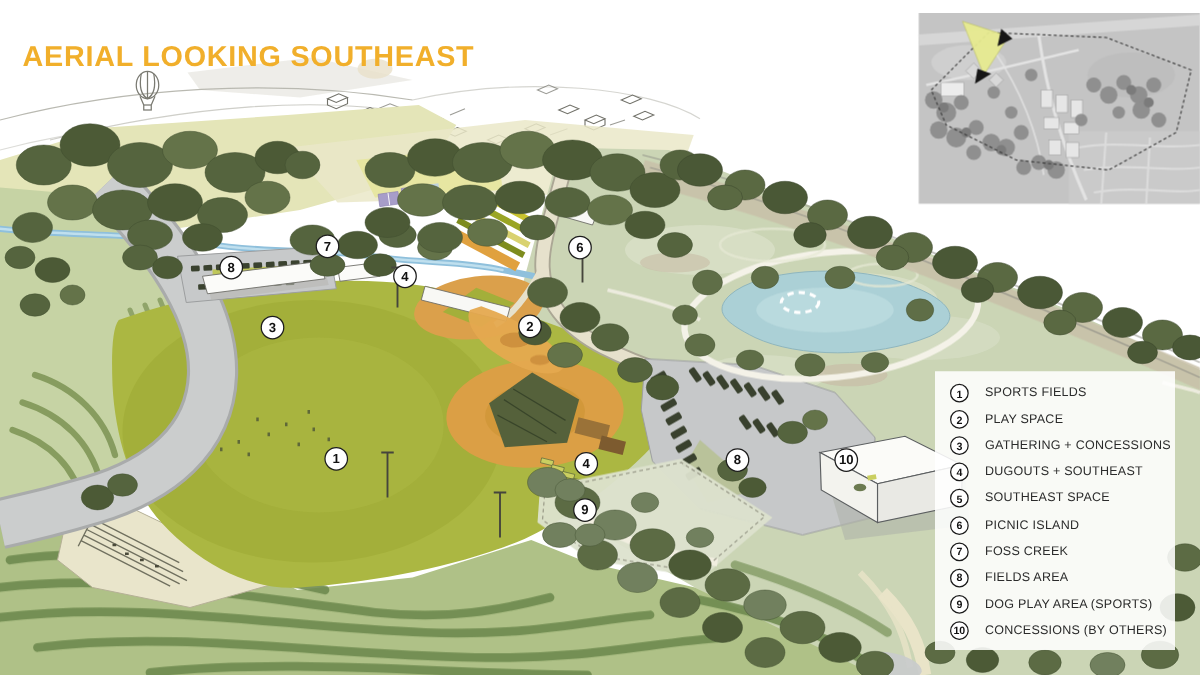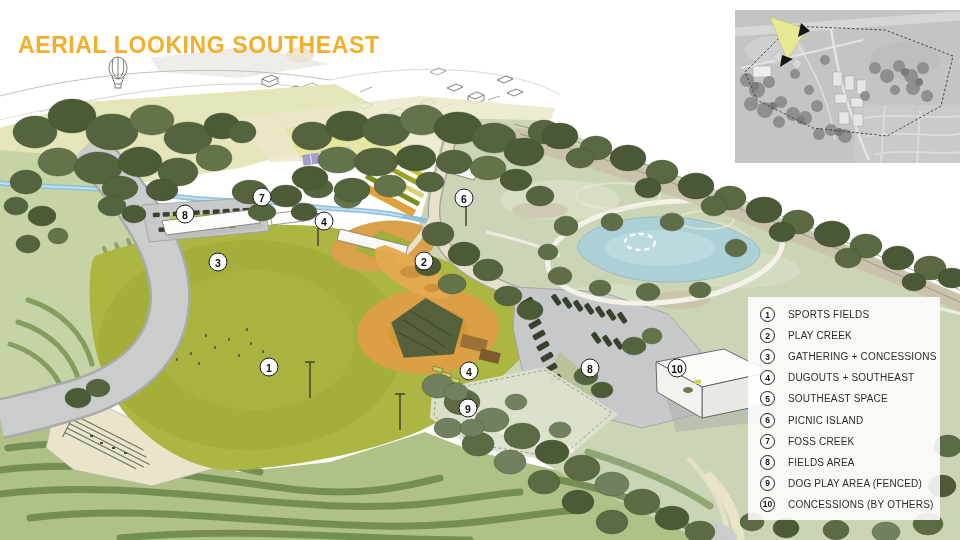--- a/index.html
+++ b/index.html
@@ -519,21 +519,21 @@
     </div>
 
   <div class="legend">
 
   <div class="legend-row">
         <span class="lnum">1</span>
         <span class="llabel">SPORTS FIELDS</span>
       </div>
       <div class="legend-row">
         <span class="lnum">2</span>
-        <span class="llabel">PLAY CREEK</span>
+        <span class="llabel">PLAY SPACE</span>
       </div>
       <div class="legend-row">
         <span class="lnum">3</span>
         <span class="llabel">GATHERING + CONCESSIONS</span>
       </div>
       <div class="legend-row">
         <span class="lnum">4</span>
         <span class="llabel">DUGOUTS + SOUTHEAST</span>
       </div>
       <div class="legend-row">
@@ -547,21 +547,21 @@
       <div class="legend-row">
         <span class="lnum">7</span>
         <span class="llabel">FOSS CREEK</span>
       </div>
       <div class="legend-row">
         <span class="lnum">8</span>
         <span class="llabel">FIELDS AREA</span>
       </div>
       <div class="legend-row">
         <span class="lnum">9</span>
-        <span class="llabel">DOG PLAY AREA (FENCED)</span>
+        <span class="llabel">DOG PLAY AREA (SPORTS)</span>
       </div>
       <div class="legend-row">
         <span class="lnum">10</span>
         <span class="llabel">CONCESSIONS (BY OTHERS)</span>
       </div>
     </div>
 
 </div>
 
 </body></html>

